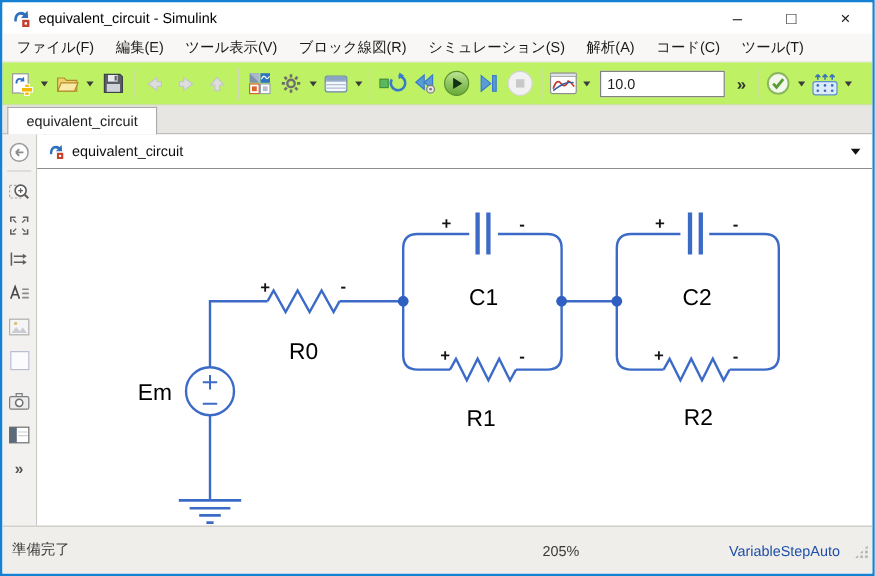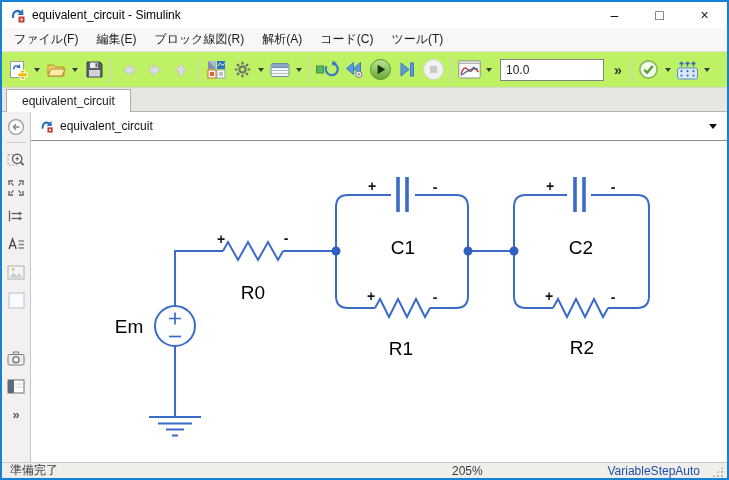--- a/index.html
+++ b/index.html
@@ -59,21 +59,21 @@
   .crumb-caret { margin-left:auto; width:0; height:0; border-left:4.5px solid transparent;
                  border-right:4.5px solid transparent; border-top:5.5px solid #111; }
   .canvas { flex:1; background:#fff; position:relative; overflow:hidden; }
   .canvas svg.circuit { position:absolute; left:0; top:0; }
   .clabel { font-family:"Liberation Sans","DejaVu Sans",sans-serif; font-size:19px; fill:#000;
             text-anchor:middle; }
   .sign { font-family:"Liberation Sans","DejaVu Sans",sans-serif; font-size:14px; font-weight:bold;
           fill:#141414; text-anchor:middle; }
 
   
-  .statusbar { height:16px; flex:0 0 auto; background:#f0eeeb; border-top:1px solid #cbc9c6;
+  .statusbar { height:40px; flex:0 0 auto; background:#f0eeeb; border-top:1px solid #cbc9c6;
                display:flex; align-items:center; font-size:12px; color:#3a3a3a; position:relative; }
   .status-msg { margin-left:8px; }
   .status-zoom { position:absolute; left:450px; }
   .status-right { margin-left:auto; display:flex; align-items:flex-end; }
   .solver { color:#1e4fa8; margin-right:12px; }
   .grip { width:12px; height:12px; margin-right:3px;
           background-image:radial-gradient(#b7b7b7 1.1px, transparent 1.3px);
           background-size:4px 4px; background-position:100% 100%;
           clip-path:polygon(100% 0, 100% 100%, 0 100%); }
 </style>
@@ -94,21 +94,23 @@
     <div class="win-controls">
       <div class="win-btn">–</div>
       <div class="win-btn">□</div>
       <div class="win-btn">×</div>
     </div>
   </div>
 
   <div class="menubar">
     <span class="menu-item">ファイル(F)</span>
     <span class="menu-item">編集(E)</span>
+    <span class="menu-item">ツール表示(V)</span>
     <span class="menu-item">ブロック線図(R)</span>
+    <span class="menu-item">シミュレーション(S)</span>
     <span class="menu-item">解析(A)</span>
     <span class="menu-item">コード(C)</span>
     <span class="menu-item">ツール(T)</span>
 
   </div>
 
   <div class="toolbar">
     <div class="tbtn">
       <svg width="20" height="20" viewBox="0 0 20 20">
         <rect x="2.5" y="1.5" width="13" height="16" fill="#fff" stroke="#9a9a9a"></rect>

